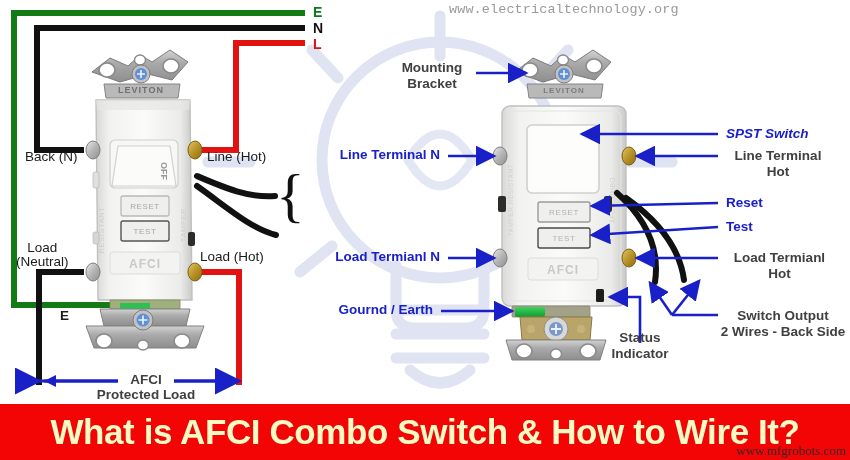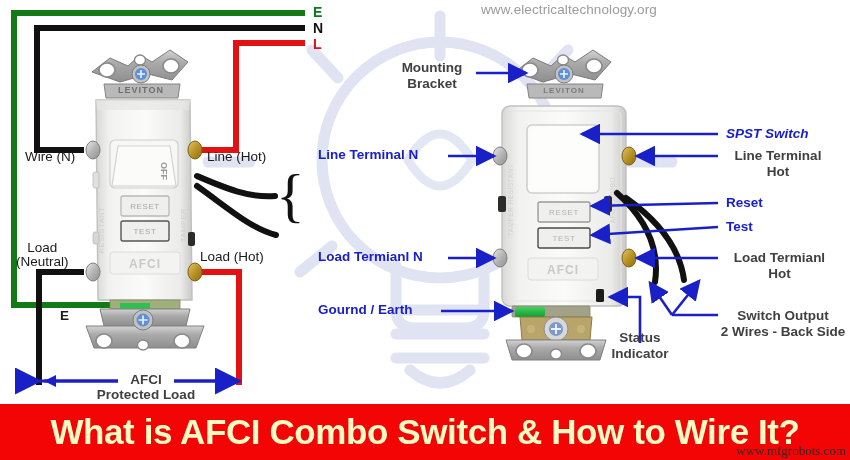--- a/index.html
+++ b/index.html
@@ -4,31 +4,31 @@
 <style>
   html,body{margin:0;padding:0;background:#fff;}
   body{width:850px;height:460px;overflow:hidden;font-family:"Liberation Sans",sans-serif;}
   #stage{position:relative;width:850px;height:460px;background:#ffffff;overflow:hidden;}
 
   
   .wm{position:absolute;pointer-events:none;}
   .wm svg{display:block;}
 
   
-  .site-url{position:absolute;left:449px;top:2px;font-size:13.5px;color:#9b9b9b;letter-spacing:.1px;font-family:Liberation Sans, sans-serif;margin-left:32px;}
+  .site-url{position:absolute;left:449px;top:2px;font-size:13.5px;color:#9b9b9b;letter-spacing:.1px;font-family:Liberation Mono, monospace;}
 
   
   #canvas{position:absolute;left:0;top:0;width:850px;height:400px;}
 
   
   .lbl{position:absolute;font-family:"Liberation Sans",sans-serif;white-space:pre;line-height:1.07;}
   .lbl-black{color:#1a1a1a;font-size:13.5px;}
   .lbl-blue{color:#1a20c8;font-size:13.5px;font-weight:bold;}
   .lbl-blue-c{color:#404040;font-size:13.5px;font-weight:bold;text-align:center;}
-  .lbl-blue-r{color:#1a20c8;font-size:13.5px;font-weight:bold;text-align:left;}
+  .lbl-blue-r{color:#1a20c8;font-size:13.5px;font-weight:bold;text-align:right;}
   .wire-tag{position:absolute;font-size:14px;font-weight:bold;font-family:"Liberation Sans",sans-serif;}
   .tag-e{color:#0b7a1d;}
   .tag-n{color:#111111;}
   .tag-l{color:#d91414;}
   .brace{position:absolute;font-size:60px;color:#111;font-family:"Liberation Serif",serif;line-height:1;}
 
   
   #banner{position:absolute;left:0;top:404px;width:850px;height:56px;background:#f40505;}
   #banner .title{position:absolute;left:0;top:0;width:850px;height:56px;display:flex;align-items:center;justify-content:center;
       color:#fef9c3;font-family:"Liberation Sans",sans-serif;font-weight:bold;font-size:35px;letter-spacing:-.4px;
@@ -257,21 +257,21 @@
 
     <path d="M718 315 L672 315" fill="none" stroke="#1a20c8" stroke-width="2.6"></path>
     <line x1="672" y1="315" x2="650" y2="283" stroke="#1a20c8" stroke-width="2.6" marker-end="url(#arrBs)"></line>
     <line x1="672" y1="315" x2="699" y2="281" stroke="#1a20c8" stroke-width="2.6" marker-end="url(#arrBs)"></line>
   </svg>
 
   <div class="wire-tag tag-e" style="left:313px;top:4px;">E</div>
   <div class="wire-tag tag-n" style="left:313px;top:20px;">N</div>
   <div class="wire-tag tag-l" style="left:313px;top:36px;">L</div>
 
-  <div class="lbl lbl-black" style="left:25px;top:150px;">Wire (N)</div>
+  <div class="lbl lbl-black" style="left:25px;top:150px;">Back (N)</div>
   <div class="lbl lbl-black" style="left:207px;top:150px;">Line (Hot)</div>
   <div class="lbl lbl-black" style="left:16px;top:241px;text-align:center;">Load
 (Neutral)</div>
   <div class="lbl lbl-black" style="left:200px;top:250px;">Load (Hot)</div>
   <div class="lbl lbl-black" style="left:60px;top:309px;font-weight:bold;">E</div>
 
   <div class="brace" style="left:276px;top:165px;">{</div>
 
   <div class="lbl lbl-blue-c" style="left:118px;top:373px;width:56px;">AFCI</div>
   <div class="lbl lbl-blue-c" style="left:76px;top:388px;width:140px;">Protected Load</div>

